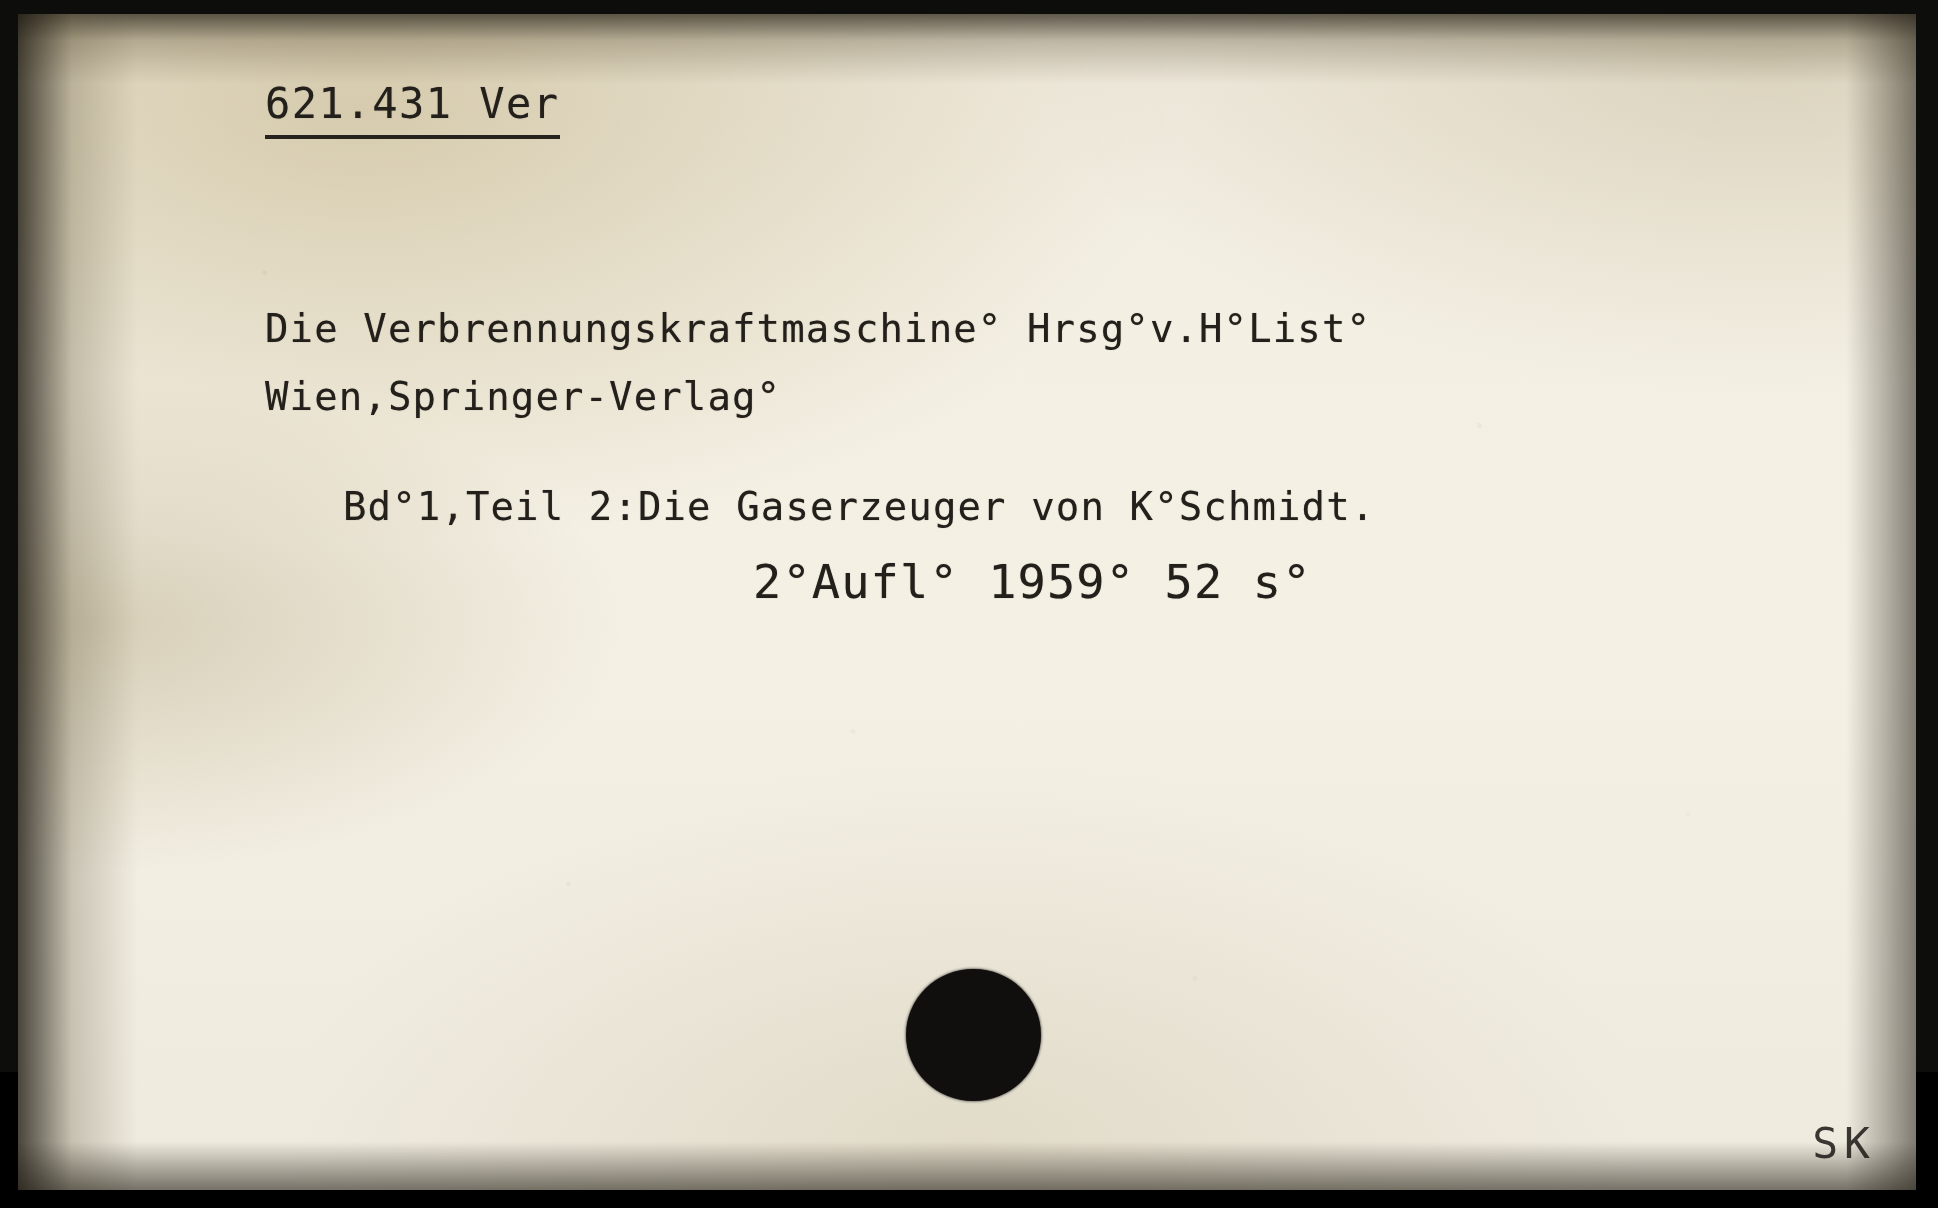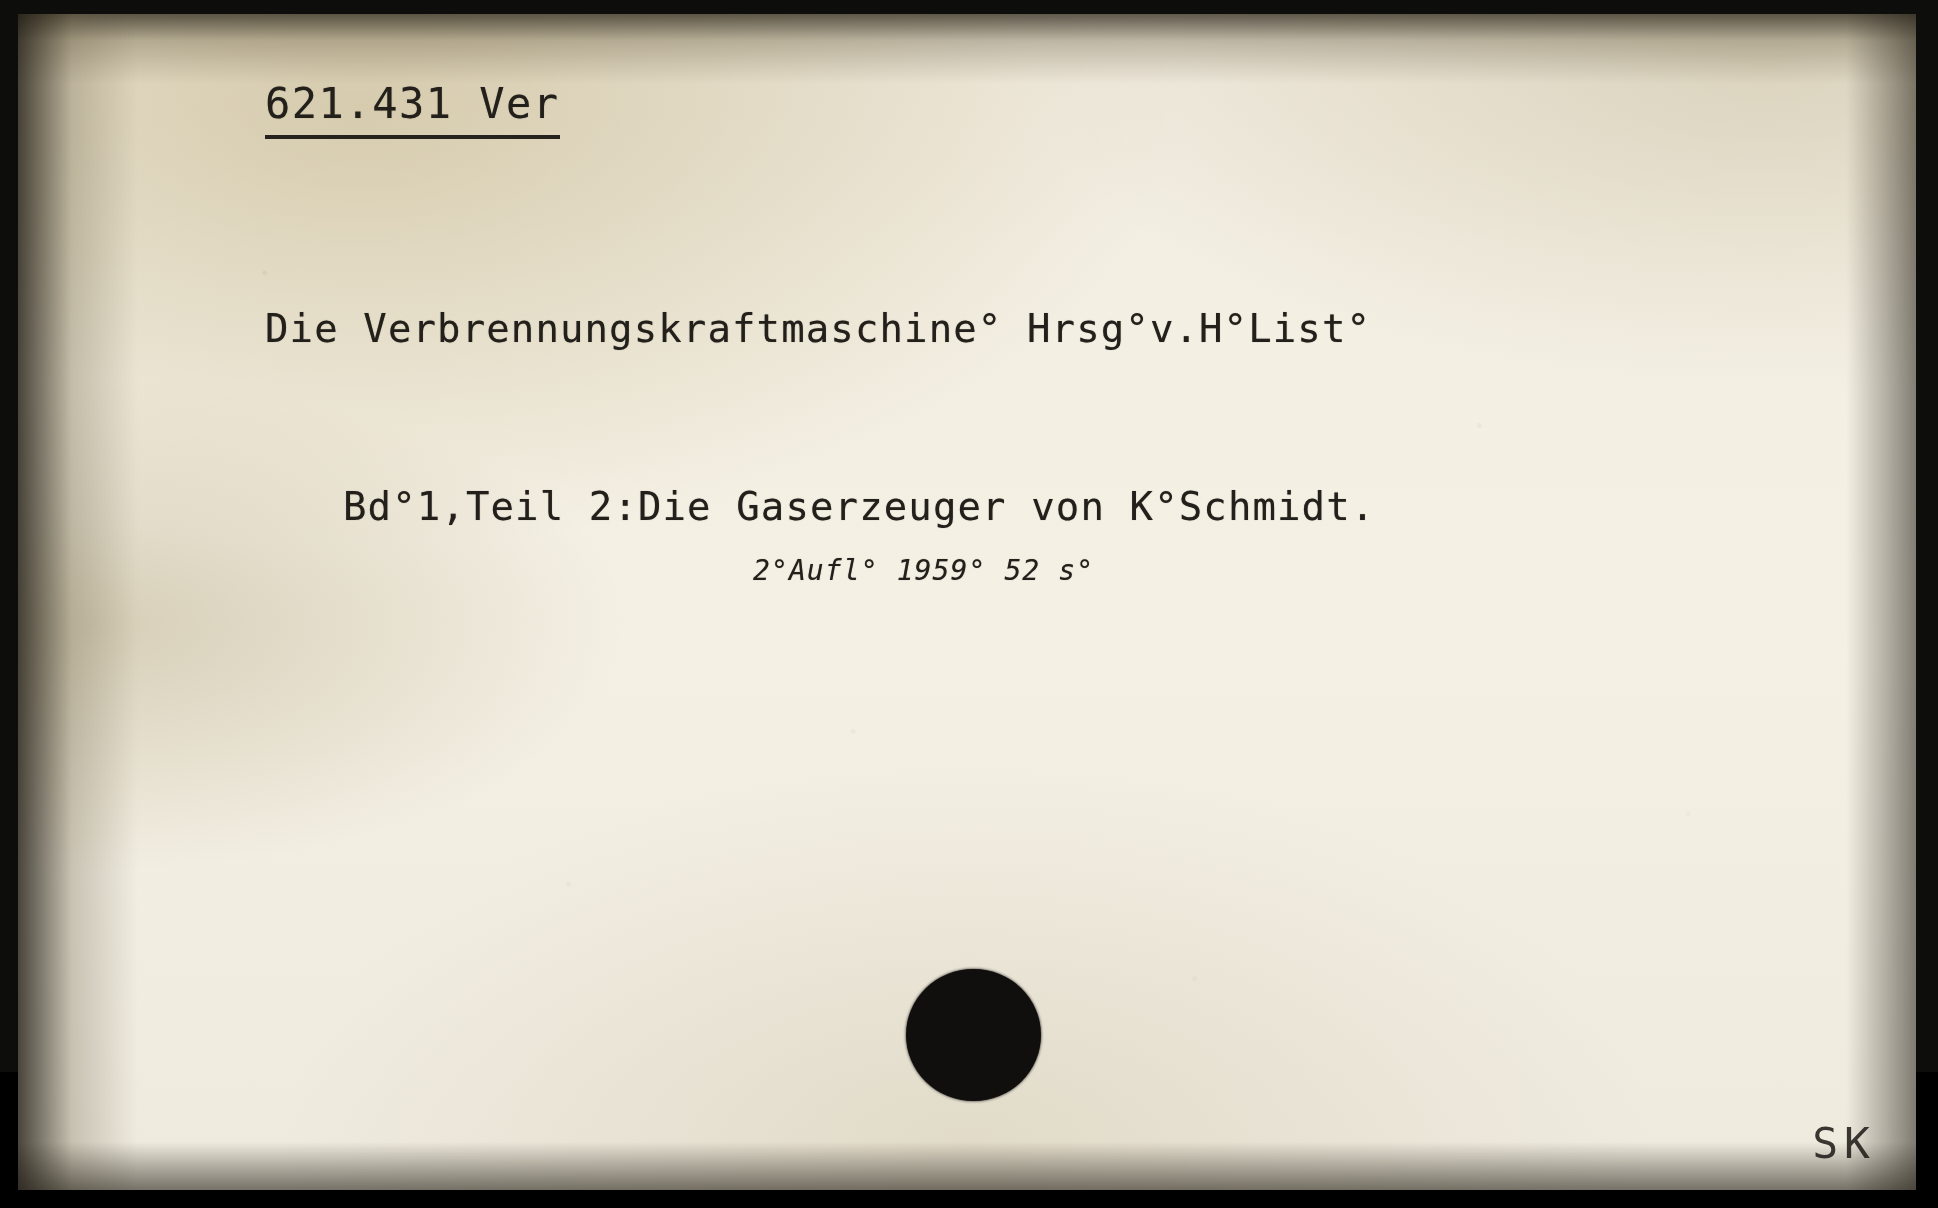--- a/index.html
+++ b/index.html
@@ -94,23 +94,22 @@
   #volume-line {
     left: 325px;
     top: 470px;
     font-size: 39px;
     letter-spacing: 1.1px;
     text-align: right;
   }
   #edition-line {
     left: 735px;
     top: 540px;
-    font-size: 28px;
+    font-size: 47px;
     letter-spacing: 1.1px;
-    font-style: italic;
   }
 
   #punch-hole {
     position: absolute;
     left: 888px;
     top: 955px;
     width: 135px;
     height: 132px;
     border-radius: 50%;
     background: #100f0d;
@@ -149,20 +148,21 @@
 <div id="card-scan">
 
   <div id="card-surface">
 
     <div id="speckle"></div>
 
     <div class="tw" id="call-number">621.431 Ver</div>
 
     <div class="tw" id="title-line-1">Die Verbrennungskraftmaschine° Hrsg°v.H°List°</div>
 
+    <div class="tw" id="title-line-2">Wien,Springer-Verlag°</div>
 
     <div class="tw" id="volume-line">Bd°1,Teil 2:Die Gaserzeuger von K°Schmidt.</div>
 
     <div class="tw" id="edition-line">2°Aufl° 1959° 52 s°</div>
 
     <div id="punch-hole"></div>
 
     <div id="stamp-sk">SK</div>
 
     <div class="edge edge-top"></div>

